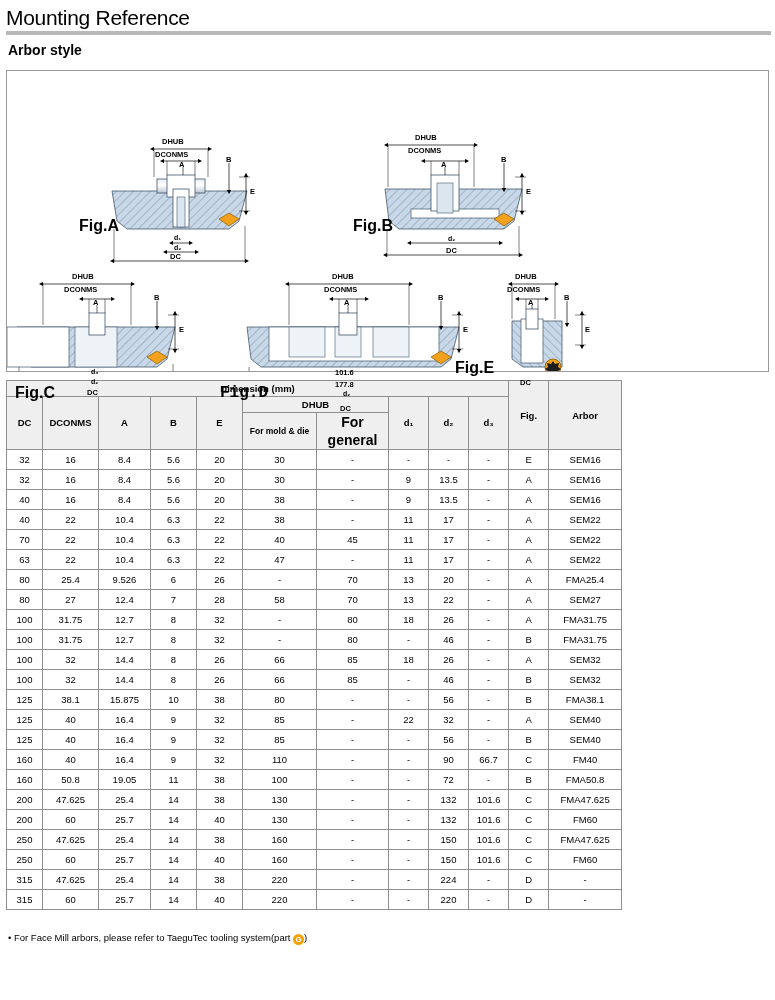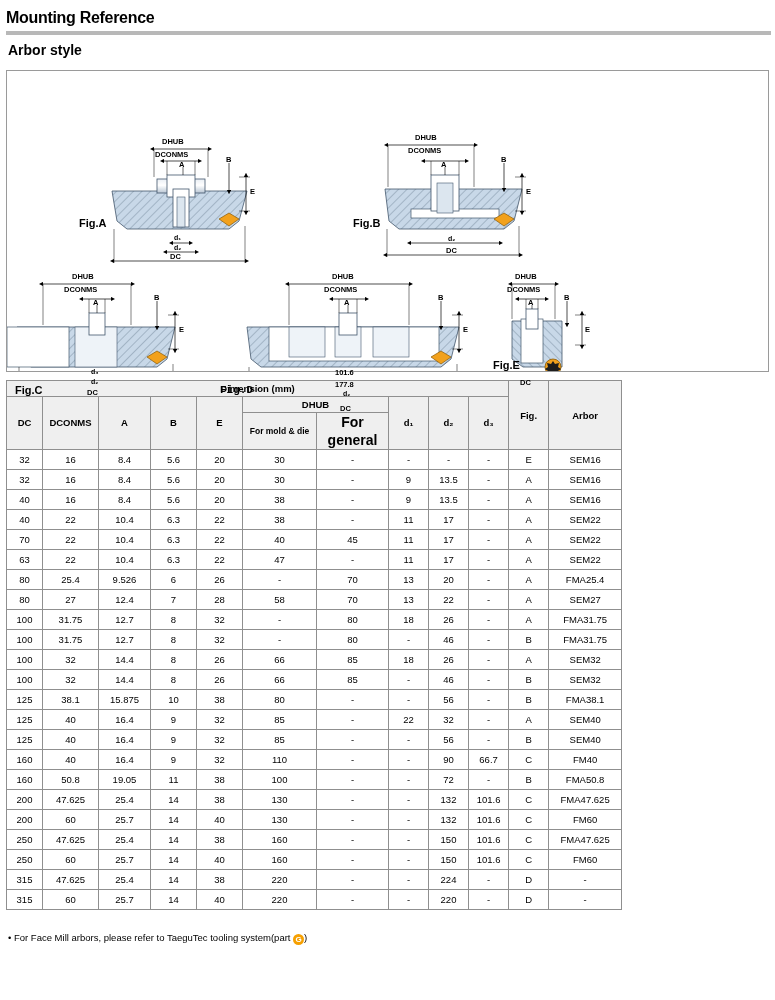--- a/index.html
+++ b/index.html
@@ -17,22 +17,22 @@
   }
   .page {
     position: absolute;
     left: 0; top: 0;
     width: 775px;
     height: 1000px;
   }
 
   
   .title {
-    font-size: 16px;
-    font-weight: bold;
+    font-size: 21px;
+    font-weight: normal;
     letter-spacing: -0.3px;
     margin: 6px 0 0 6px;
     line-height: 24px;
   }
   .title-rule {
     height: 4px;
     background: #b8b8b8;
     margin: 1px 4px 0 6px;
   }
   .subtitle {
@@ -44,21 +44,21 @@
   
   .figpanel {
     position: relative;
     margin: 6px 6px 0 6px;
     height: 300px;
     border: 1px solid #9a9a9a;
     background: #fff;
   }
   .figlabel {
     position: absolute;
-    font-size: 11px;
+    font-size: 16px;
     font-weight: bold;
   }
   .dimtext {
     position: absolute;
     font-size: 7.5px;
     font-weight: bold;
     color: #000;
     white-space: nowrap;
   }
   .dimtext.sm { font-size: 7px; }
@@ -281,21 +281,21 @@
         <line x1="568" y1="244" x2="579" y2="244" stroke="#000" stroke-width="0.5"></line>
         <line x1="568" y1="274" x2="579" y2="274" stroke="#000" stroke-width="0.5"></line>
         <line x1="525" y1="234" x2="525" y2="238" stroke="#000" stroke-width="0.6"></line>
       </g>
     </svg>
 
     <div class="figlabel" style="left:72px; top:146px;">Fig.A</div>
     <div class="figlabel" style="left:310px; top:146px;padding-left:36px;">Fig.B</div>
     <div class="figlabel" style="left:8px; top:313px;">Fig.C</div>
     <div class="figlabel" style="left:213px; top:313px;font-family:Liberation Mono, monospace;">Fig.D</div>
-    <div class="figlabel" style="left:486px; top:288px;">Fig.E</div>
+    <div class="figlabel" style="left:448px; top:288px;">Fig.E</div>
 
     <div class="dimtext" style="left:155px; top:66px;">DHUB</div>
     <div class="dimtext" style="left:148px; top:79px;">DCONMS</div>
     <div class="dimtext" style="left:172px; top:89px;">A</div>
     <div class="dimtext" style="left:219px; top:84px;">B</div>
     <div class="dimtext" style="left:243px; top:116px;">E</div>
     <div class="dimtext sm" style="left:167px; top:163px;">d₁</div>
     <div class="dimtext sm" style="left:167px; top:173px;">d₂</div>
     <div class="dimtext" style="left:163px; top:181px;">DC</div>
 

